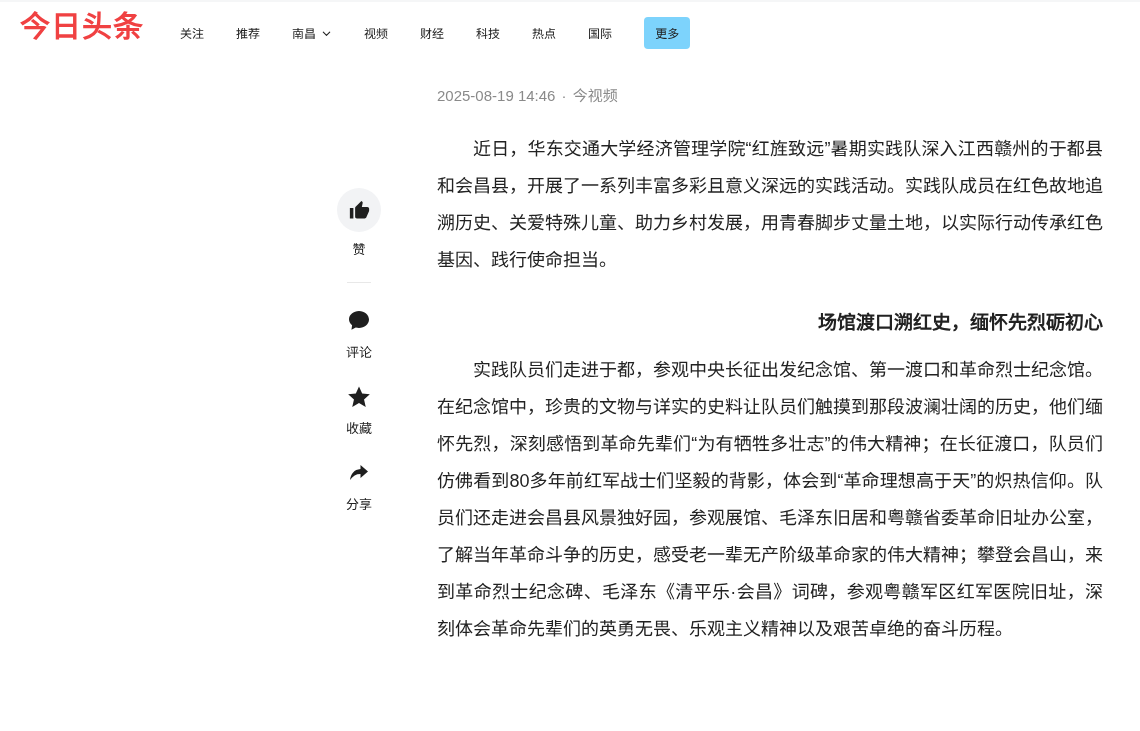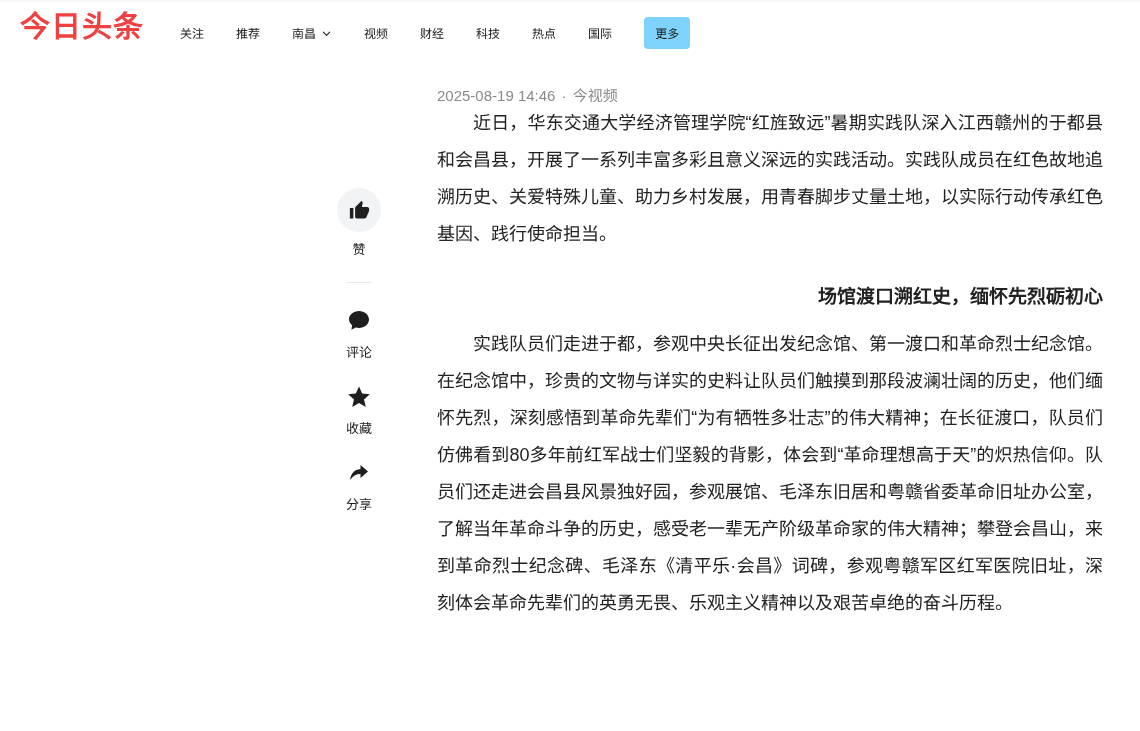--- a/index.html
+++ b/index.html
@@ -48,21 +48,21 @@
   .rail-icon { fill:#1f1f1f; }
 
   
   article { margin-left:437px; width:666px; }
   .article-title {
     margin-top:34px; font-size:35px; line-height:1.62; font-weight:bold; color:#222;
   }
   .article-meta { margin-top:20px; font-size:15px; color:#8a8a8a; }
   .article-meta span { margin-right:2px; }
   .body-para {
-    font-size:18px; line-height:37px; color:#222;
+    margin-top:26px; font-size:18px; line-height:37px; color:#222;
     text-indent:2em; text-align:justify;
   }
   .section-heading {
     margin-top:28px; font-size:19px; font-weight:bold; color:#222; text-align:right;
   }
   .body-para.second { margin-top:18px; }
 </style>
 </head>
 <body>
 

